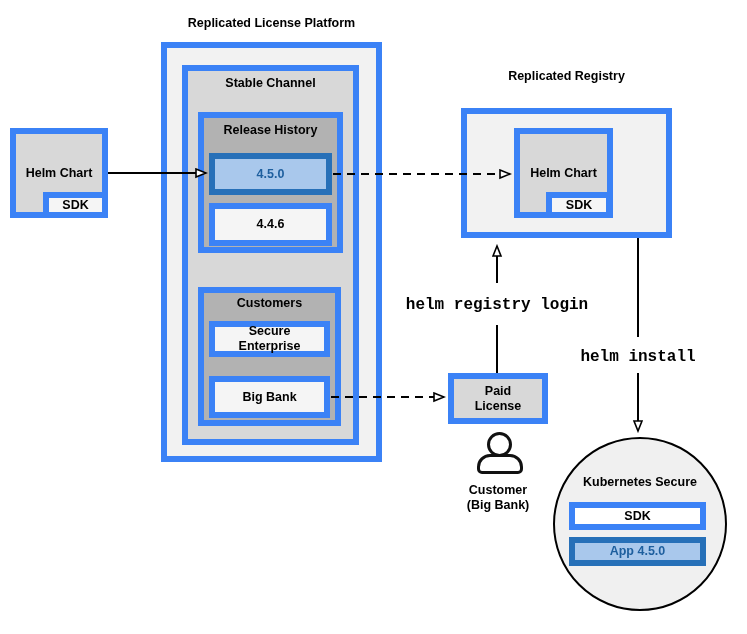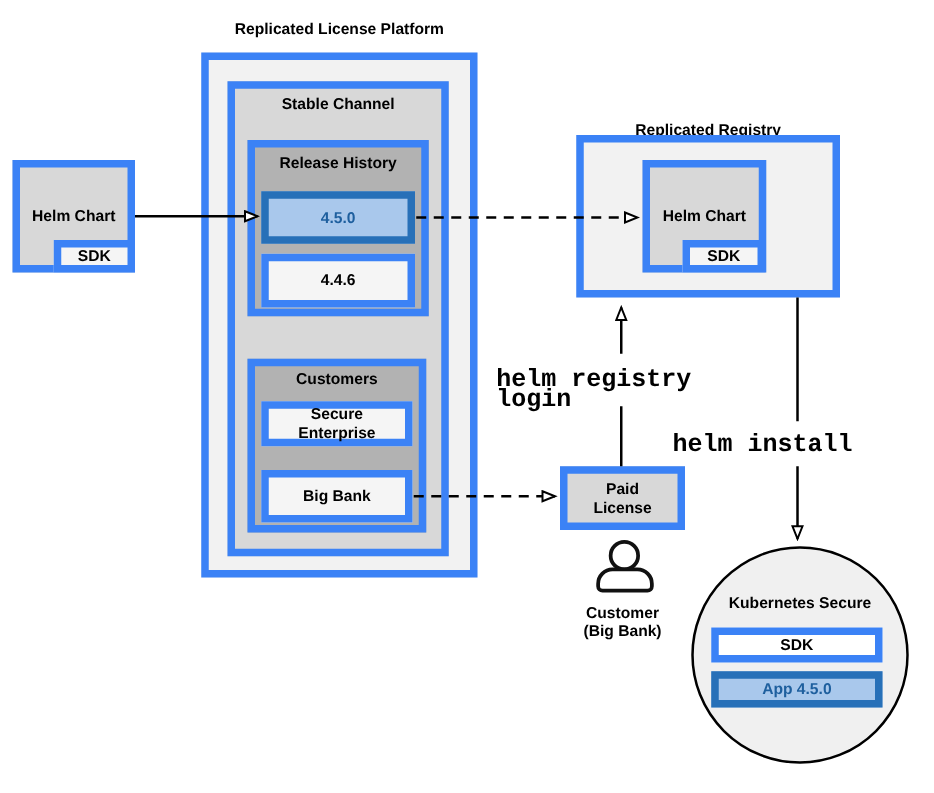--- a/index.html
+++ b/index.html
@@ -28,22 +28,22 @@
   .lbl{font-weight:bold;font-size:12.5px;color:#000;line-height:15px;}
   .lbl-hl{color:var(--highlight-text,#1e5f9e);}
   .title{
     position:absolute;
     font-weight:bold;font-size:12.5px;color:#000;
     text-align:center;line-height:15px;
   }
   .mono{
     position:absolute;
     font-family:"Liberation Mono","DejaVu Sans Mono",monospace;
-    font-weight:bold;font-size:20px;color:#000;
-    text-align:left;line-height:16px;
+    font-weight:bold;font-size:16px;color:#000;
+    text-align:center;line-height:16px;
   }
   .circle{
     position:absolute;
     box-sizing:border-box;
     border:2px solid #000;
     border-radius:50%;
     background:var(--circle-fill,#f0f0f0);
   }
   #arrow-layer{position:absolute;left:0;top:0;pointer-events:none;}
   
@@ -90,21 +90,21 @@
     <span class="lbl">Big Bank</span>
   </div>
 
   <div class="box bg-mid center" style="left:10px;top:128px;width:98px;height:90px;">
     <span class="lbl">Helm Chart</span>
   </div>
   <div class="box bg-item center" style="left:43px;top:192px;width:65px;height:26px;">
     <span class="lbl">SDK</span>
   </div>
 
-  <div class="title" style="left:461px;top:69px;width:211px;margin-top:28px;">Replicated Registry</div>
+  <div class="title" style="left:461px;top:69px;width:211px;">Replicated Registry</div>
   <div class="box bg-light" style="left:461px;top:108px;width:211px;height:130px;"></div>
   <div class="box bg-mid center" style="left:514px;top:128px;width:99px;height:90px;">
     <span class="lbl">Helm Chart</span>
   </div>
   <div class="box bg-item center" style="left:546px;top:192px;width:66px;height:26px;">
     <span class="lbl">SDK</span>
   </div>
 
   <div class="box bg-mid center" style="left:448px;top:373px;width:100px;height:51px;">
     <span class="lbl" style="max-width:58px;">Paid License</span>

